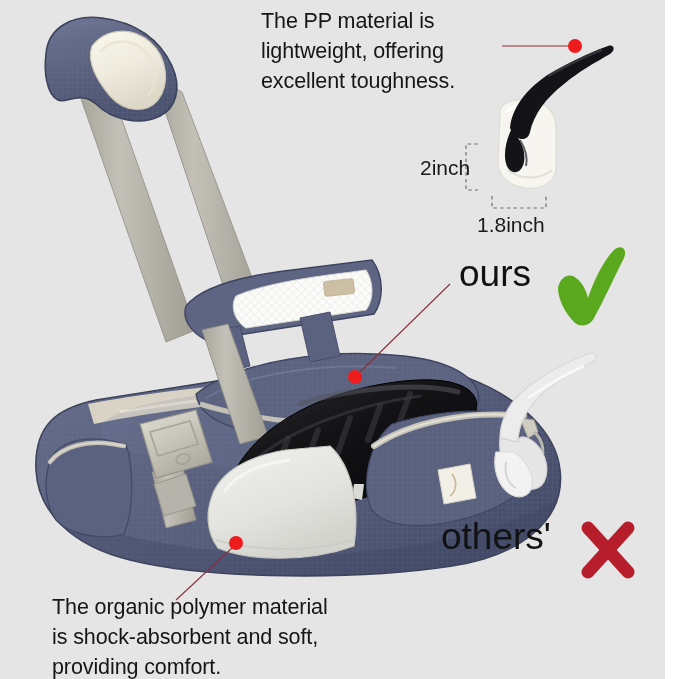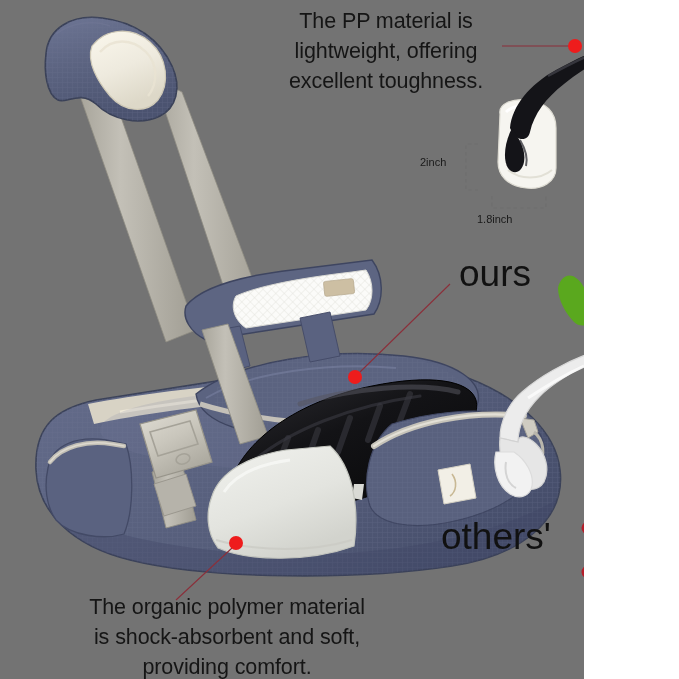--- a/index.html
+++ b/index.html
@@ -2,27 +2,26 @@
 <html><head>
 <meta charset="utf-8">
 <style>
   html, body {
     margin: 0;
     padding: 0;
     background: #ffffff;
   }
   #page {
     position: relative;
-    width: 584px;
+    width: 665px;
     height: 679px;
-    background: #737373;
+    background: #e5e5e5;
     overflow: hidden;
     font-family: "Liberation Sans", sans-serif;
     color: #1a1a1a;
-    text-align: center;
   }
   .callout-text {
     position: absolute;
     font-family: "Liberation Sans", sans-serif;
     font-size: 21.5px;
     line-height: 30px;
     color: #151515;
     letter-spacing: -0.1px;
     white-space: pre-line;
   }
@@ -32,21 +31,21 @@
     width: 250px;
   }
   #caption-bottom {
     left: 52px;
     top: 592px;
     width: 350px;
   }
   .dim-label {
     position: absolute;
     font-family: "Liberation Sans", sans-serif;
-    font-size: 11px;
+    font-size: 21px;
     color: #1a1a1a;
   }
   #dim-vertical-label {
     left: 420px;
     top: 156px;
   }
   #dim-horizontal-label {
     left: 477px;
     top: 213px;
   }

